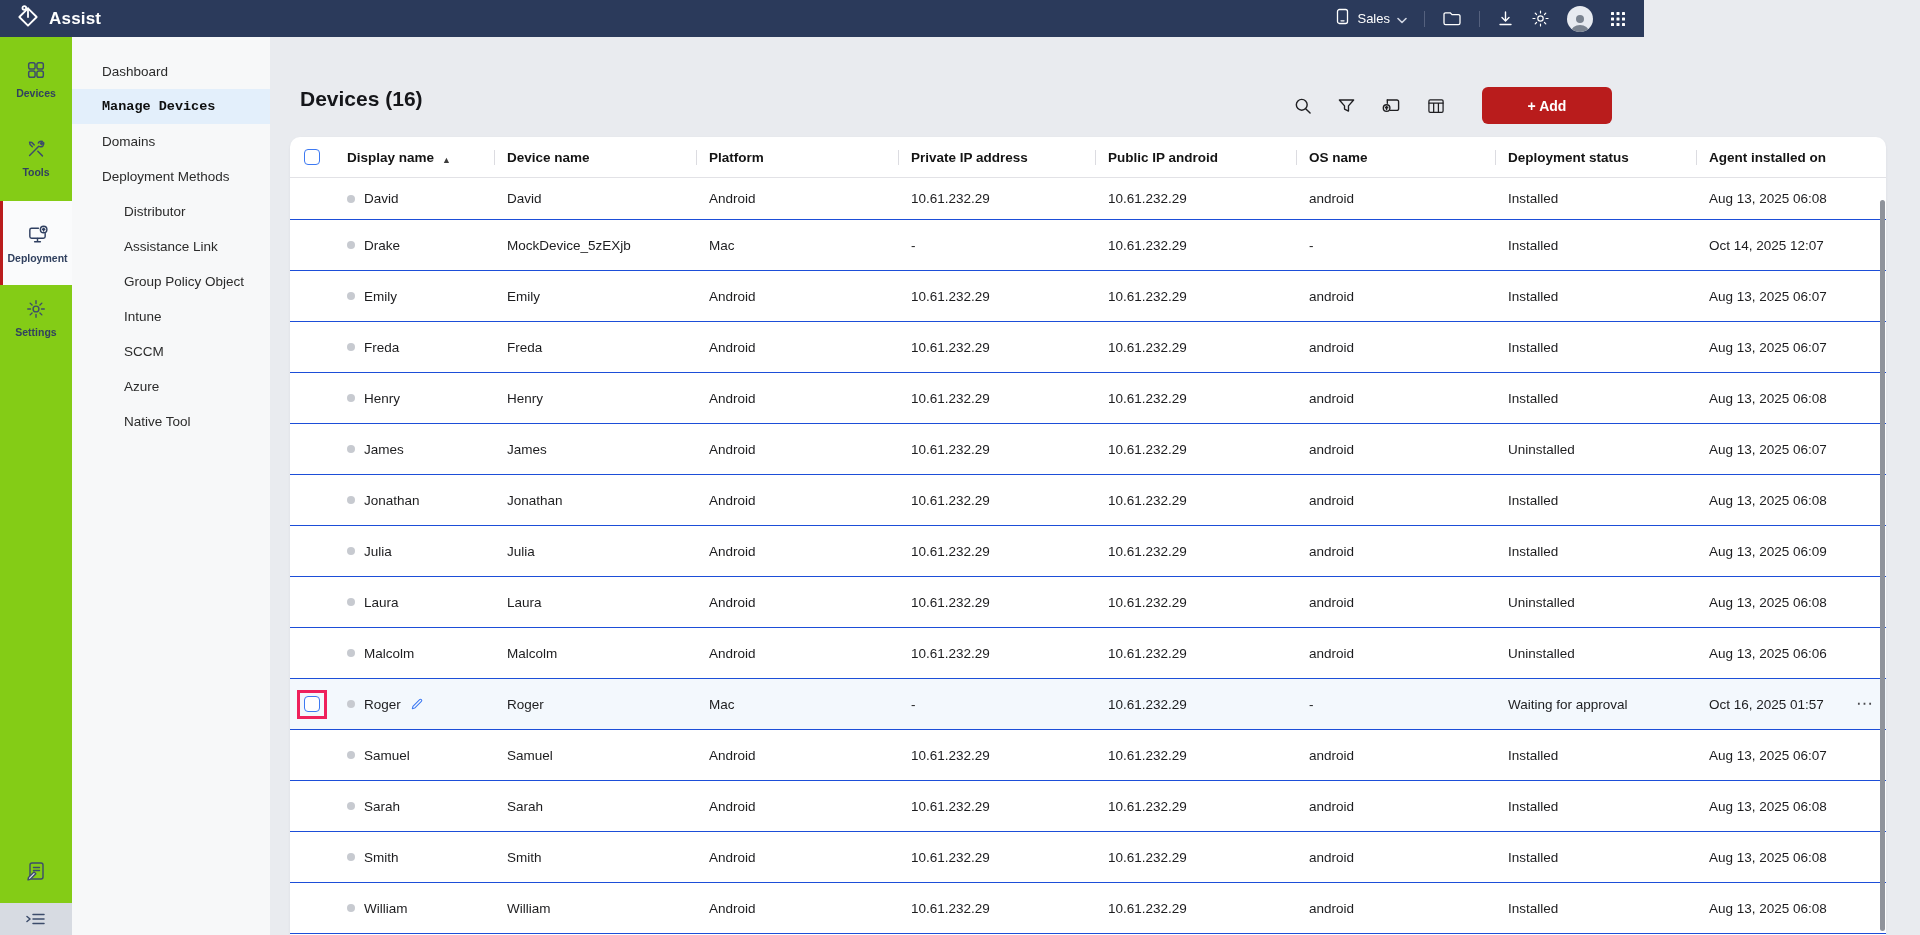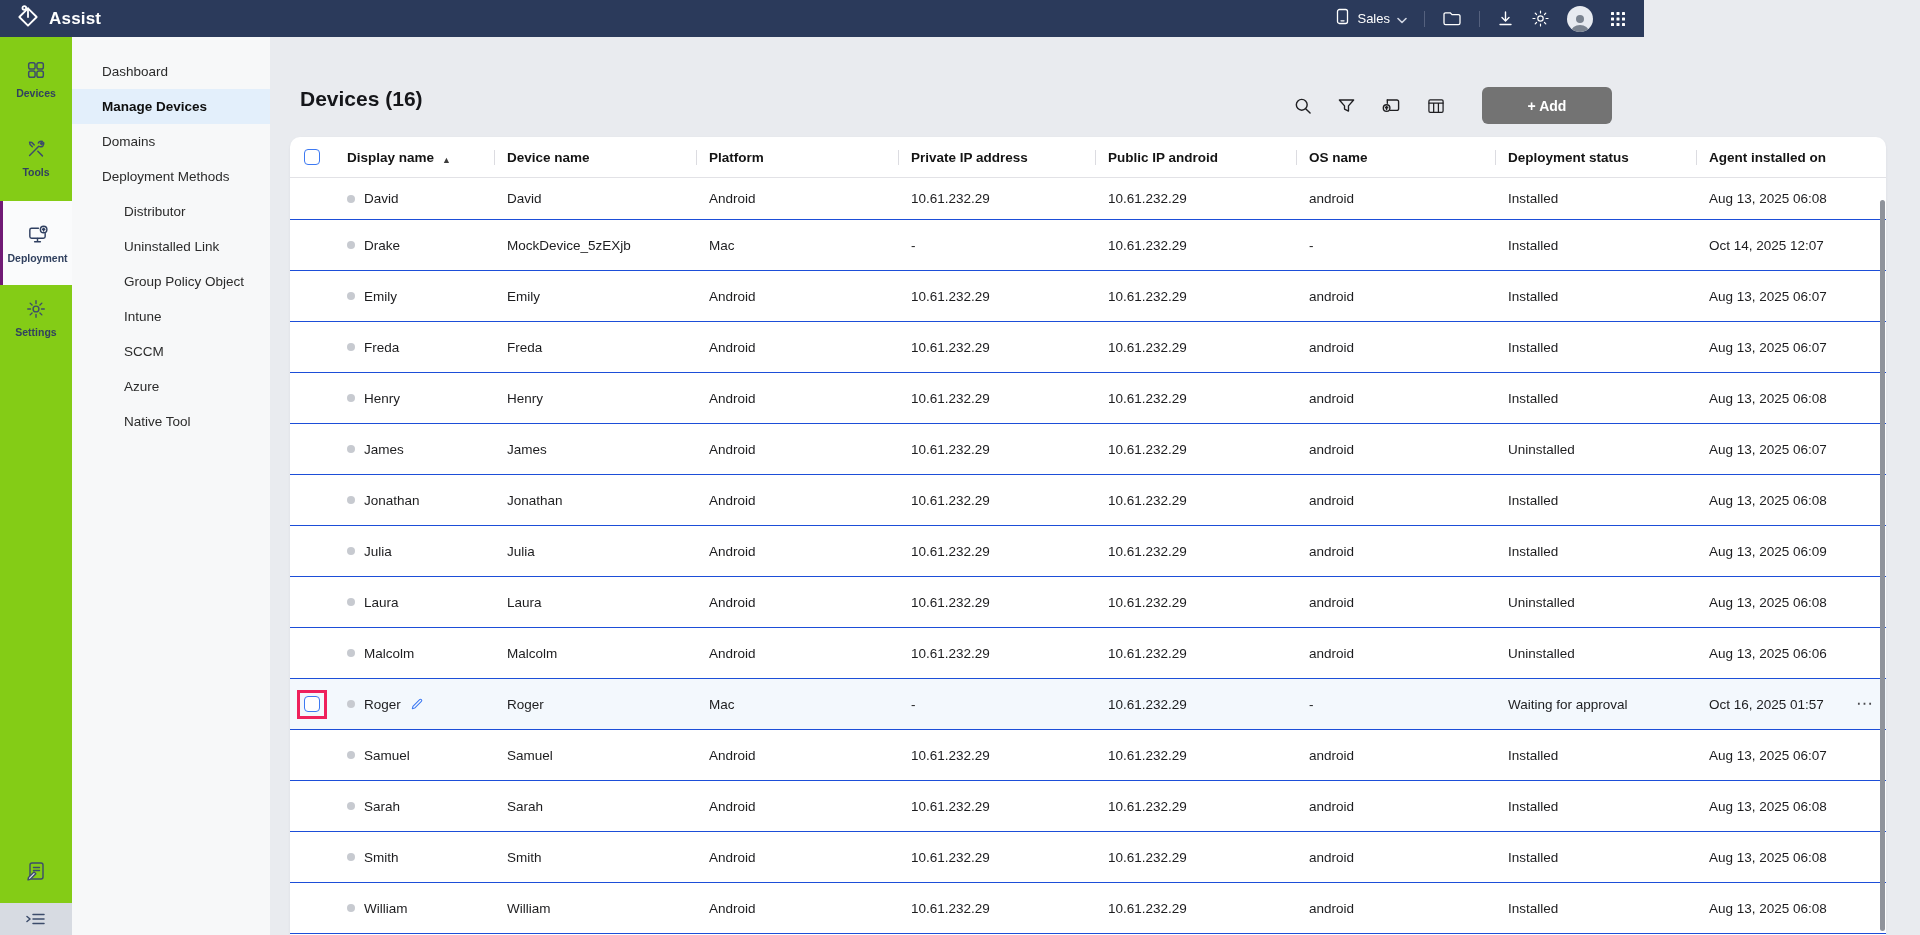--- a/index.html
+++ b/index.html
@@ -24,38 +24,38 @@
   .tn-divider { width:1px; height:16px; background:#55617e; }
   .tn-icon { display:flex; align-items:center; justify-content:center; cursor:pointer; }
   .avatar { width:26px; height:26px; border-radius:50%; background:#e7eaf0; overflow:hidden;
             display:flex; align-items:flex-end; justify-content:center; }
 
   
   .rail { position:absolute; top:37px; left:0; width:72px; bottom:0; background:#84cc16; }
   .rail-item { position:absolute; left:0; width:72px; text-align:center; color:#31415f; cursor:pointer; }
   .rail-item svg { display:block; margin:0 auto; }
   .rail-label { display:block; font-size:10.5px; font-weight:700; margin-top:6px; }
-  .rail-item.active { background:#fafbfc; border-left:3px solid #701a75; }
+  .rail-item.active { background:#fafbfc; border-left:3px solid #b91c1c; }
   .rail-bottom-strip { position:absolute; bottom:0; left:0; width:72px; height:32px;
             background:#d7dbe2; display:flex; align-items:center; justify-content:center; cursor:pointer; }
   .rail-note { position:absolute; bottom:52px; left:0; width:72px; display:flex; justify-content:center; cursor:pointer; }
 
   
   .sidebar { position:absolute; top:37px; left:72px; width:198px; bottom:0; background:#f7f8f9; padding-top:17px; }
   .side-item { height:35px; line-height:35px; padding-left:30px; font-size:13.5px; color:#2b2b2b;
                cursor:pointer; white-space:nowrap; }
   .side-item.sub { padding-left:52px; }
-  .side-item.active { background:#e3effb; font-weight:700; color:#0f0f0f; }
+  .side-item.active { background:#e3effb; font-weight:700; color:#0f0f0f;font-family:Liberation Mono, monospace; }
 
   
   .main { position:absolute; top:37px; left:270px; right:0; bottom:0; background:#e9ebef; }
   .page-title { position:absolute; top:50px; left:30px; font-size:21px; font-weight:700; color:#15161a; }
   .toolbar { position:absolute; top:50px; right:32px; display:flex; align-items:center; gap:24px; }
   .tb-icon { cursor:pointer; display:flex; align-items:center; }
-  .add-btn { margin-left:12px; width:130px; height:37px; background:#737373; color:#fff;
+  .add-btn { margin-left:12px; width:130px; height:37px; background:#b91c1c; color:#fff;
              border:none; border-radius:6px; font-size:14px; font-weight:700; cursor:pointer;
              font-family:"Liberation Sans", sans-serif; }
 
   
   .card { position:absolute; top:100px; left:20px; width:1596px; bottom:0; background:#fff;
           border-radius:10px 10px 0 0; box-shadow:0 1px 3px rgba(20,30,60,.06); overflow:hidden; }
   .grid-row { display:grid; grid-template-columns:44px 160px 202px 202px 197px 201px 199px 201px minmax(0,1fr); }
   .thead { height:41px; align-items:center; border-bottom:1px solid #e2e2e6; }
   .hcell { position:relative; padding-left:13px; font-size:13.5px; font-weight:700; color:#141414;
            display:flex; align-items:flex-end; gap:8px; cursor:pointer; white-space:nowrap; overflow:hidden; }
@@ -212,21 +212,21 @@
       </svg>
     </div>
   </div>
 
   <div class="sidebar">
       <div class="side-item">Dashboard</div>
       <div class="side-item active">Manage Devices</div>
       <div class="side-item">Domains</div>
       <div class="side-item">Deployment Methods</div>
       <div class="side-item sub">Distributor</div>
-      <div class="side-item sub">Uninstalled Link</div>
+      <div class="side-item sub">Assistance Link</div>
       <div class="side-item sub">Group Policy Object</div>
       <div class="side-item sub">Intune</div>
       <div class="side-item sub">SCCM</div>
       <div class="side-item sub">Azure</div>
       <div class="side-item sub">Native Tool</div>
     </div>
 
   <div class="main">
     <div class="page-title">Devices (16)</div>
 

